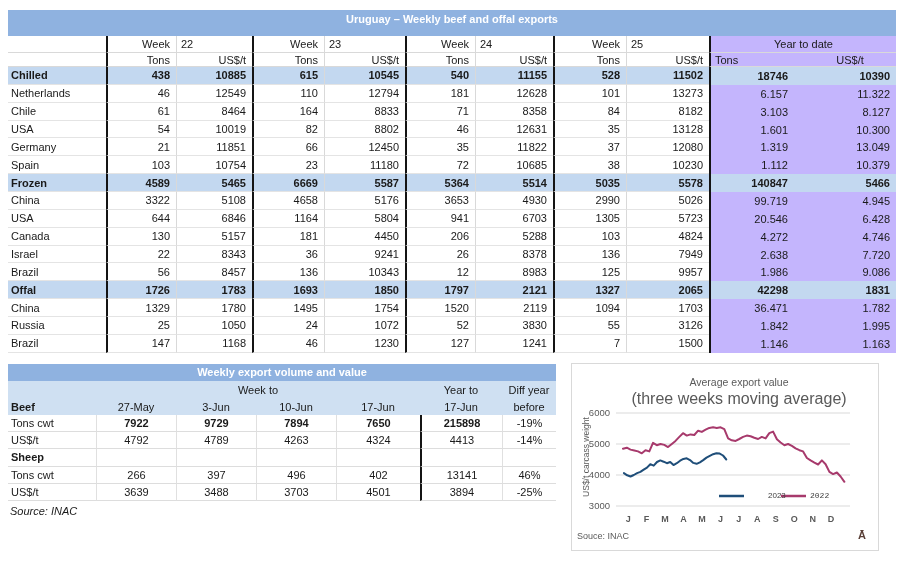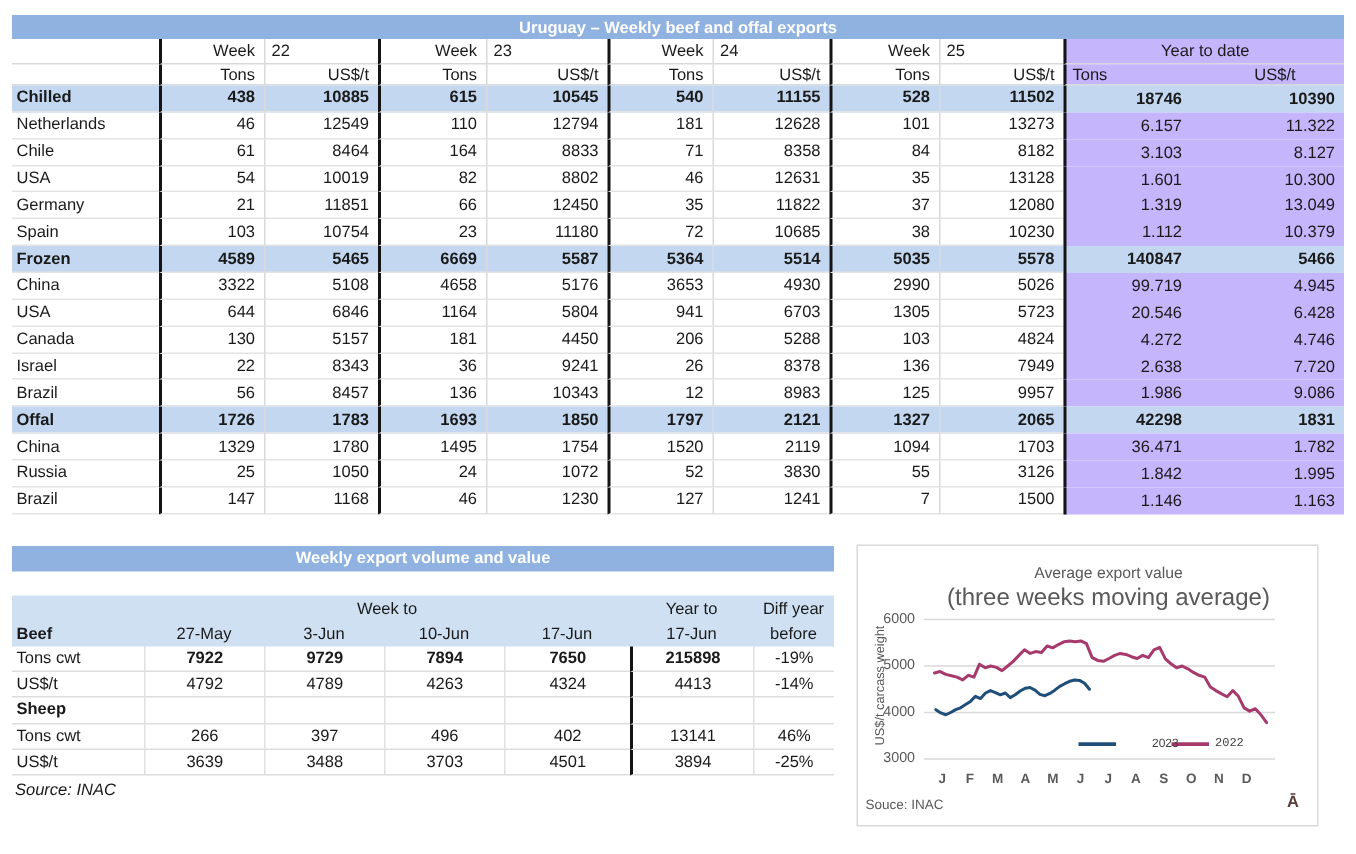--- a/index.html
+++ b/index.html
@@ -1,39 +1,39 @@
 <!DOCTYPE html>
 <html><head>
 <meta charset="utf-8">
 <style>
   html,body{margin:0;padding:0;background:#fff;}
   body{width:904px;height:569px;position:relative;font-family:"Liberation Sans",sans-serif;color:#1a1a1a;overflow:hidden;}
   .abs{position:absolute;}
   
   #t1{left:8px;top:10px;width:888px;}
   .bar-title{background:#8FB2E0;color:#fff;font-weight:bold;font-size:11px;text-align:center;}
-  #t1 .bar-title{height:16px;line-height:18px;}
+  #t1 .bar-title{height:26px;line-height:18px;}
   .t1-grid{display:grid;grid-template-columns:98px 70px 76px 72px 81px 70px 78px 73px 83px 95px 92px;grid-template-rows:17px 14px repeat(16,17.87px);font-size:11px;}
   .t1-grid>div{display:flex;align-items:center;justify-content:flex-end;padding:0 6px 0 0;box-sizing:border-box;white-space:nowrap;overflow:hidden;}
   .lab{justify-content:flex-start !important;padding:0 0 0 3px !important;}
   .lft{justify-content:flex-start !important;padding:0 0 0 4px !important;}
   .ctr{justify-content:center !important;padding:0 !important;}
   .bb{border-bottom:1px solid #E4E4E4;}
   .bbh{border-bottom:1px solid #D9D9D9;}
   .blk{border-left:2px solid #141414;}
   .gry{border-left:1px solid #D9D9D9;}
   .band{background:#C3D8F0;font-weight:bold;}
   .ytd{background:#c4b5fd;}
   .ytd.band{background:#C3D8F0;}
   .ytd-tons{padding-right:16px !important;}
   .bold{font-weight:bold;}
   
   #t2{left:8px;top:364px;width:548px;}
   #t2 .bar-title{height:17px;line-height:17px;}
-  .t2-grid{display:grid;grid-template-columns:88px 80px 80px 80px 84px 82px 54px;grid-template-rows:17px 17px repeat(5,17.2px);font-size:11px;margin-top:16px;}
+  .t2-grid{display:grid;grid-template-columns:88px 80px 80px 80px 84px 82px 54px;grid-template-rows:17px 17px repeat(5,17.2px);font-size:11px;}
   .t2-grid>div{display:flex;align-items:center;justify-content:center;box-sizing:border-box;white-space:nowrap;}
   .hdr2{background:#CFE0F2;}
   .t2bb{border-bottom:1px solid #DDDDDD;}
   .t2gry{border-left:1px solid #E0E0E0;}
   .t2blk{border-left:2px solid #141414;}
   .span4{grid-column:span 4;}
   .t2-source{font-size:11px;font-style:italic;padding:4px 0 0 2px;}
   
   #chart{left:571px;top:363px;width:308px;height:188px;border:1px solid #D9D9D9;background:#fff;box-sizing:border-box;}
   .c-title{position:absolute;left:36px;right:8px;text-align:center;color:#595959;font-size:10.5px;}

